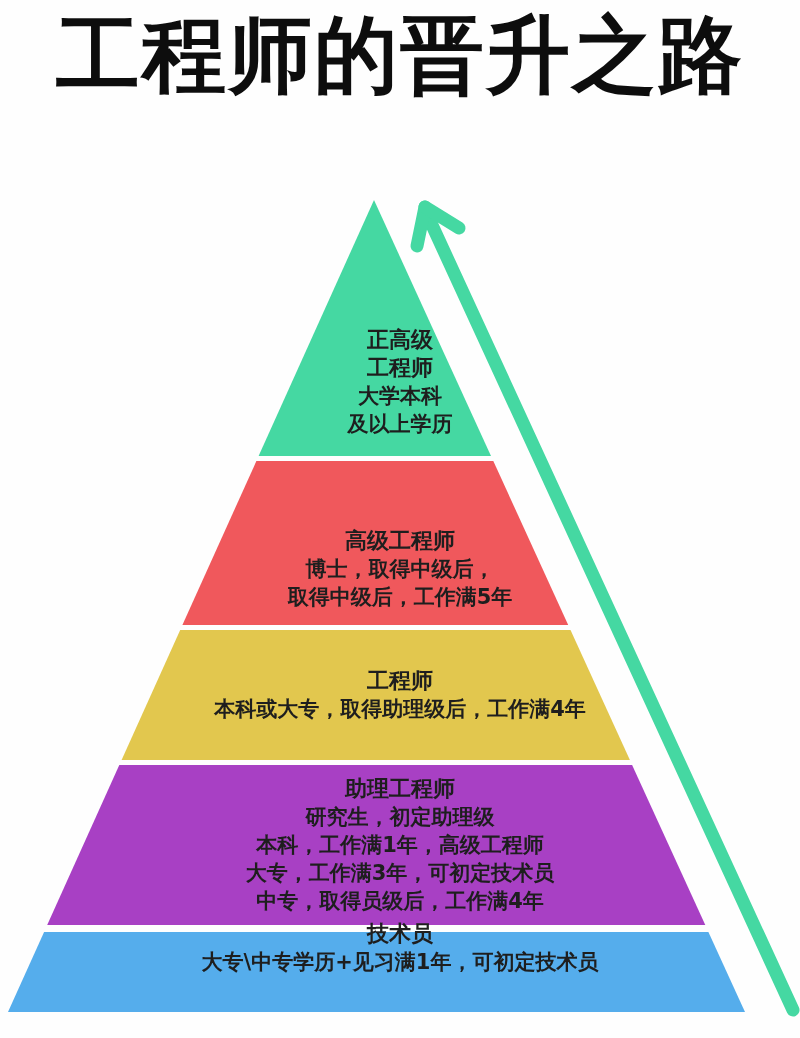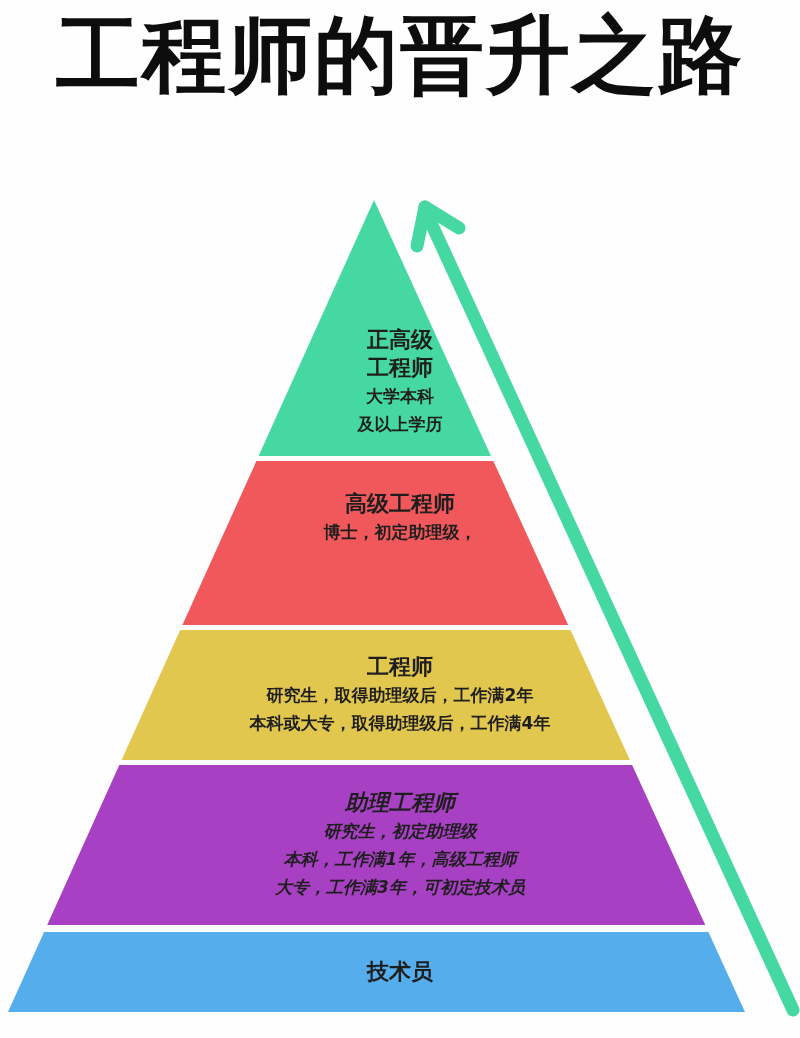--- a/index.html
+++ b/index.html
@@ -46,30 +46,30 @@
     color: #1e1e1e;
     pointer-events: none;
   }
   .level-text .heading {
     font-size: 22px;
     font-weight: 800;
     line-height: 28px;
     white-space: nowrap;
   }
   .level-text .body-line {
-    font-size: 17px;
+    font-size: 21px;
     font-weight: 600;
     line-height: 28px;
     white-space: nowrap;
   }
   .lv0 { top: 200px; height: 256px; justify-content: flex-end; padding-bottom: 18px; box-sizing: border-box; }
-  .lv1 { top: 436px; height: 164px; }
+  .lv1 { top: 487px; height: 164px; }
   .lv2 { top: 630px; height: 130px; }
-  .lv3 { top: 765px; height: 160px; font-style: italic; }
-  .lv4 { top: 932px; height: 80px; }
+  .lv3 { top: 765px; height: 160px; }
+  .lv4 { top: 908px; height: 80px; }
 </style>
 </head>
 <body>
 
 <div class="canvas">
 
   <h1 class="main-title">工程师的晋升之路</h1>
 
   <svg id="pyramid-svg" width="800" height="1038" viewBox="0 0 800 1038">
       <polygon points="374,200 491,456 258.6,456" fill="#45d8a2"></polygon>
@@ -86,33 +86,35 @@
 
   <div class="level-text lv0">
     <div class="heading">正高级</div>
     <div class="heading">工程师</div>
     <div class="body-line">大学本科</div>
     <div class="body-line">及以上学历</div>
   </div>
 
   <div class="level-text lv1">
     <div class="heading">高级工程师</div>
-    <div class="body-line">博士，初定助理级，</div>
+    <div class="body-line">博士，取得中级后，</div>
+    <div class="body-line">取得中级后，工作满5年</div>
   </div>
 
   <div class="level-text lv2">
     <div class="heading">工程师</div>
-    <div class="body-line">研究生，取得助理级后，工作满2年</div>
     <div class="body-line">本科或大专，取得助理级后，工作满4年</div>
   </div>
 
   <div class="level-text lv3">
     <div class="heading">助理工程师</div>
     <div class="body-line">研究生，初定助理级</div>
     <div class="body-line">本科，工作满1年，高级工程师</div>
     <div class="body-line">大专，工作满3年，可初定技术员</div>
+    <div class="body-line">中专，取得员级后，工作满4年</div>
   </div>
 
   <div class="level-text lv4">
     <div class="heading">技术员</div>
+    <div class="body-line">大专\中专学历+见习满1年，可初定技术员</div>
   </div>
 
 </div>
 
 </body></html>

